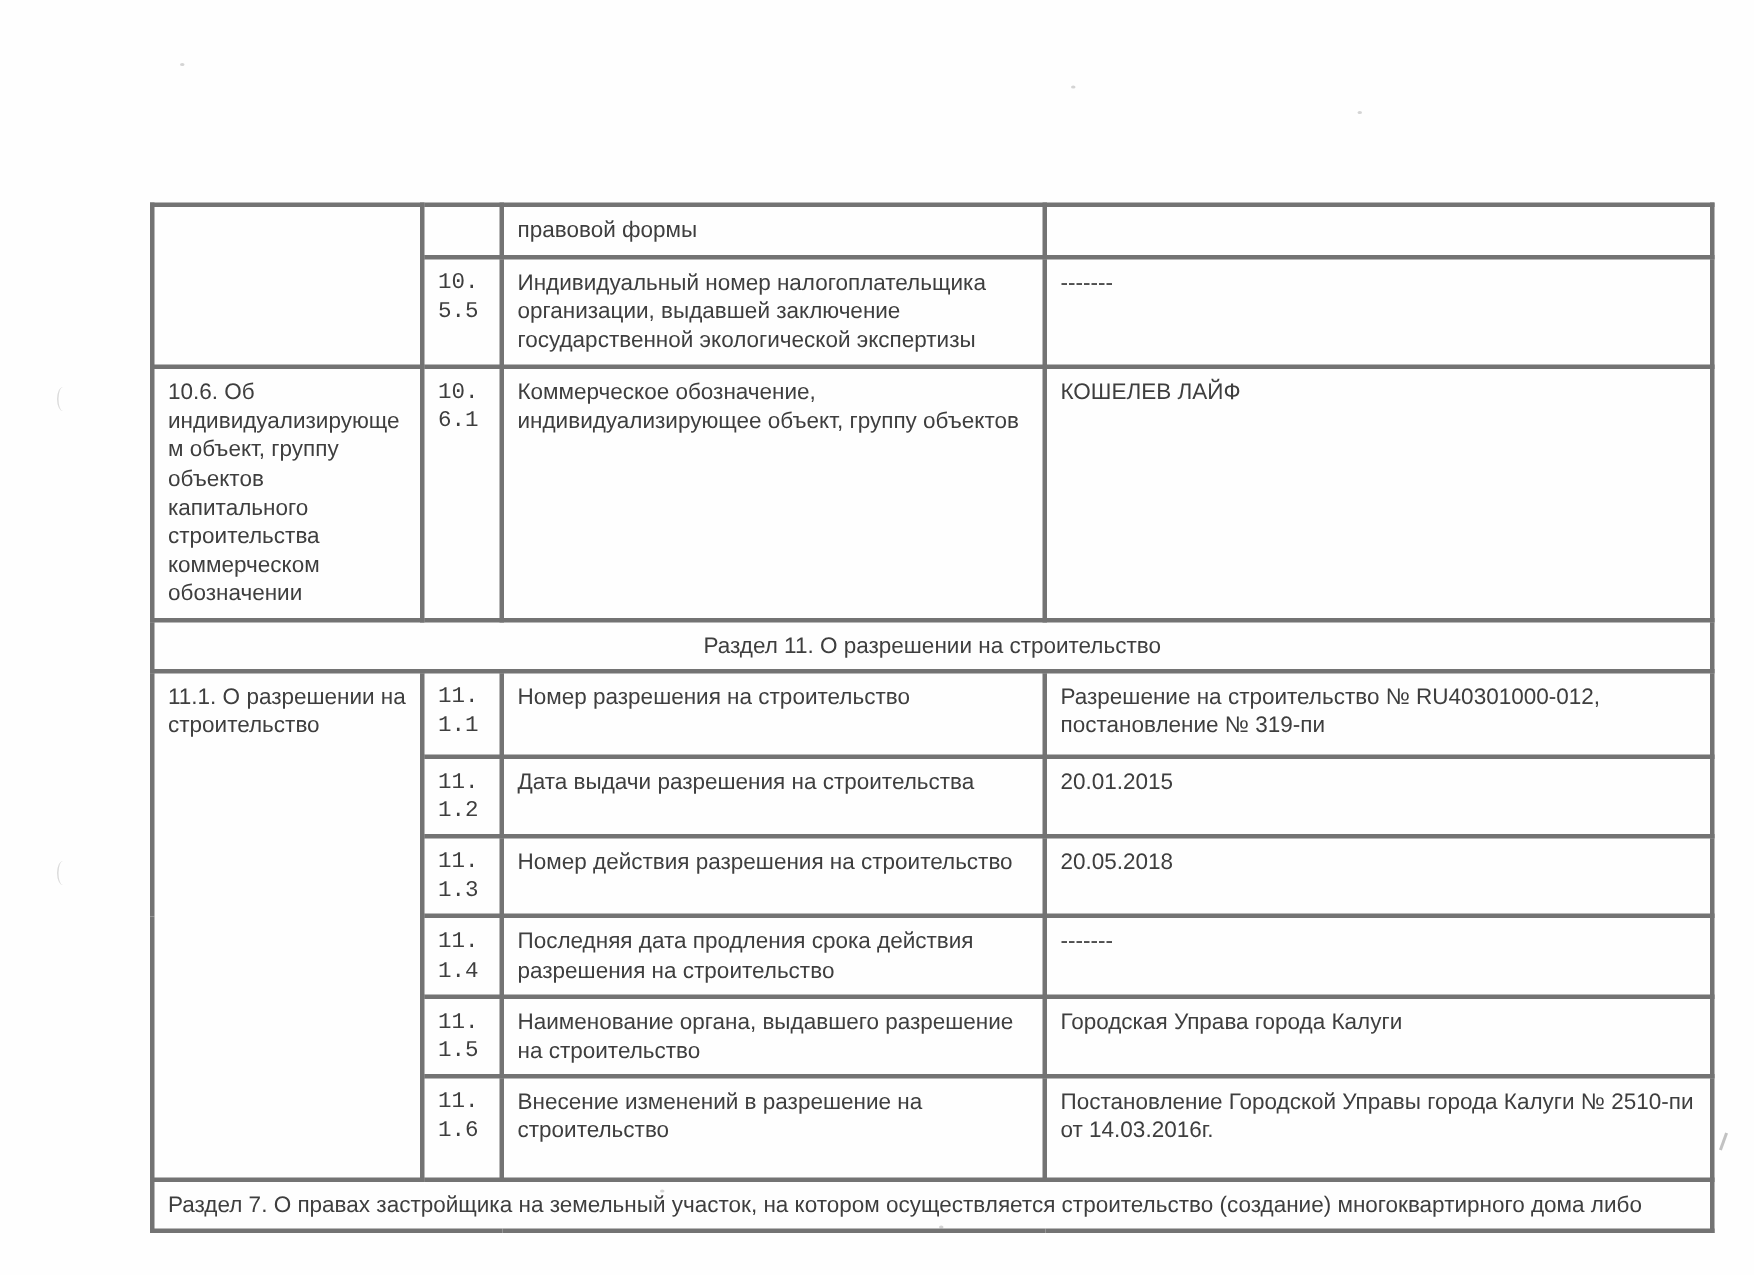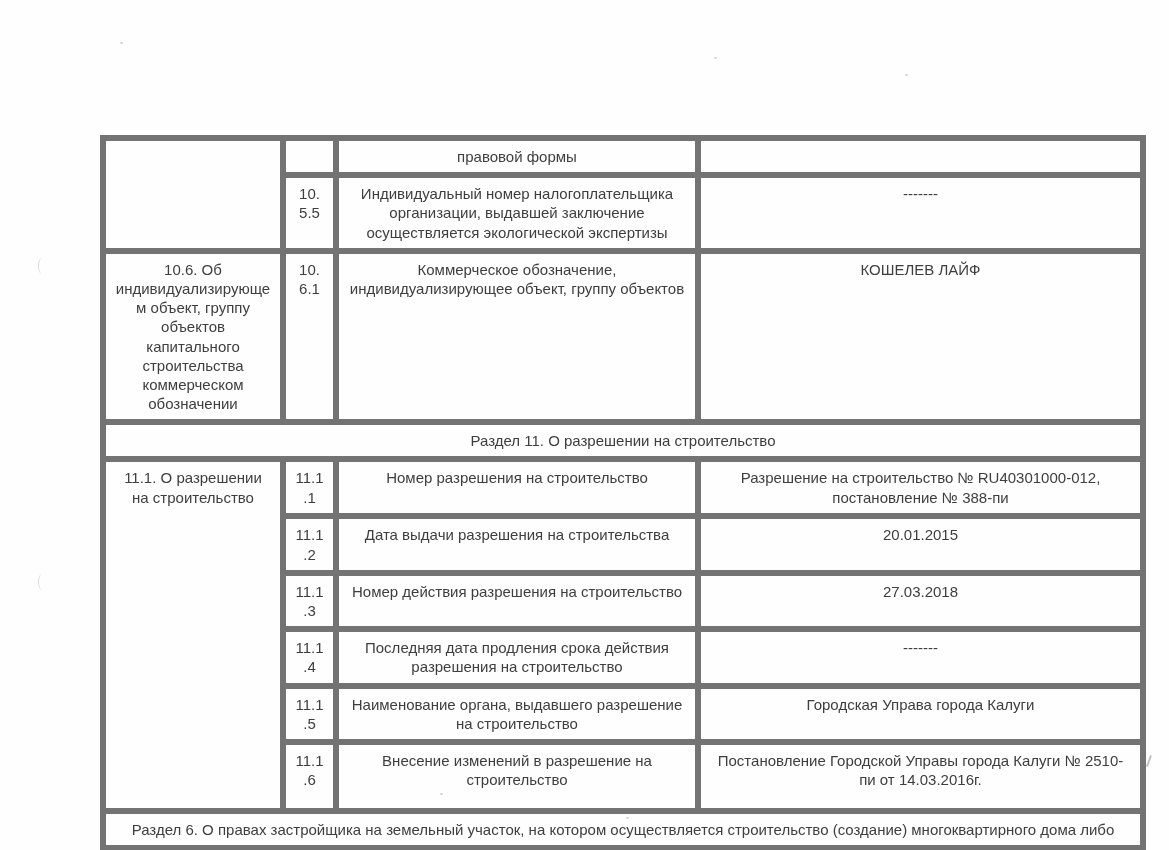--- a/index.html
+++ b/index.html
@@ -8,29 +8,28 @@
     background:#fdfdfd;
     font-family:"Liberation Sans", sans-serif;
     color:#3e3e3e;
   }
   .page{position:absolute;inset:0;background:#fefefe;}
   table.decl{
     position:absolute;left:100px;top:135px;width:1040px;
     border-collapse:collapse;table-layout:fixed;
   }
   table.decl td{
-    border:6px solid #737373;
+    border:3px solid #737373;
     vertical-align:top;
     padding:6px 9px;
     font-size:15px;
     line-height:1.28;
     word-wrap:break-word;
-    text-align:center;
   }
-  td.num{padding-left:6px;padding-right:4px;}
+  td.num{padding-left:6px;padding-right:4px;font-family:Liberation Mono, monospace;}
   td.v-mid{vertical-align:middle;}
   td.section-row{
     text-align:center;vertical-align:middle;padding:4px 9px;
   }
   td.section12-row{
     vertical-align:middle;padding:3px 9px 3px 12px;
   }
   
   .artifact{position:absolute;pointer-events:none;}
   .arc{width:7px;height:16px;border-left:1.5px solid #bdbdbd;border-radius:50%;opacity:.55;}
@@ -62,66 +61,66 @@
     <tbody>
         <tr style="height:35px">
       <td rowspan="2"></td>
       <td class="num"></td>
       <td>правовой формы</td>
       <td></td>
     </tr>
 
     <tr style="height:73px">
       <td class="num">10.5.5</td>
-      <td>Индивидуальный номер налогоплательщика организации, выдавшей заключение осуществляется экологической экспертизы</td>
+      <td>Индивидуальный номер налогоплательщика организации, выдавшей заключение государственной экологической экспертизы</td>
       <td class="v-mid">-------</td>
     </tr>
 
     <tr style="height:160px">
       <td>10.6. Об индивидуализирующем объект, группу объектов капитального строительства коммерческом обозначении</td>
       <td class="num">10.6.1</td>
       <td>Коммерческое обозначение, индивидуализирующее объект, группу объектов</td>
       <td>КОШЕЛЕВ ЛАЙФ</td>
     </tr>
 
     <tr style="height:34px">
       <td colspan="4" class="section-row">Раздел 11. О разрешении на строительство</td>
     </tr>
 
     <tr style="height:57px">
       <td rowspan="6">11.1. О разрешении на строительство</td>
       <td class="num">11.1.1</td>
       <td>Номер разрешения на строительство</td>
-      <td>Разрешение на строительство № RU40301000-012, постановление № 388-пи</td>
+      <td>Разрешение на строительство № RU40301000-012, постановление № 319-пи</td>
     </tr>
     <tr style="height:37px">
       <td class="num">11.1.2</td>
       <td>Дата выдачи разрешения на строительства</td>
       <td>20.01.2015</td>
     </tr>
     <tr style="height:37px">
       <td class="num">11.1.3</td>
       <td>Номер действия разрешения на строительство</td>
-      <td>27.03.2018</td>
+      <td>20.05.2018</td>
     </tr>
     <tr style="height:50px">
       <td class="num">11.1.4</td>
       <td>Последняя дата продления срока действия разрешения на строительство</td>
       <td>-------</td>
     </tr>
     <tr style="height:50px">
       <td class="num">11.1.5</td>
       <td>Наименование органа, выдавшего разрешение на строительство</td>
       <td>Городская Управа города Калуги</td>
     </tr>
     <tr style="height:69px">
       <td class="num">11.1.6</td>
       <td>Внесение изменений в разрешение на строительство</td>
       <td>Постановление Городской Управы города Калуги № 2510-пи от 14.03.2016г.</td>
     </tr>
 
     <tr style="height:28px">
-      <td colspan="4" class="section12-row">Раздел 6. О правах застройщика на земельный участок, на котором осуществляется строительство (создание) многоквартирного дома либо</td>
+      <td colspan="4" class="section12-row">Раздел 7. О правах застройщика на земельный участок, на котором осуществляется строительство (создание) многоквартирного дома либо</td>
     </tr>
   </tbody>
     </table>
 
 </div>
 
 </body></html>

